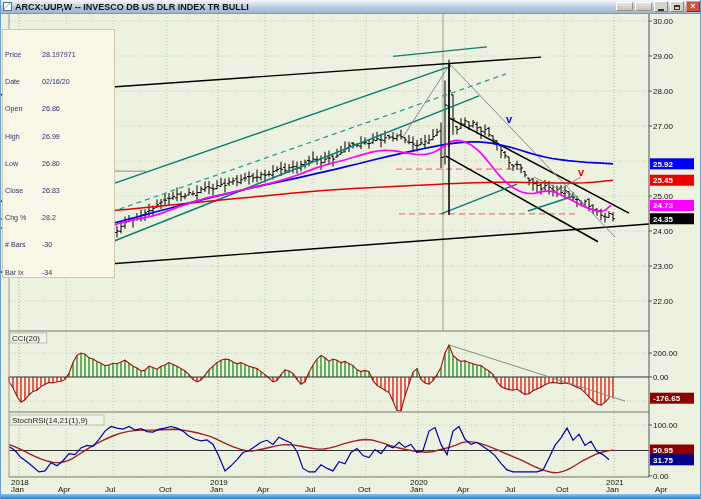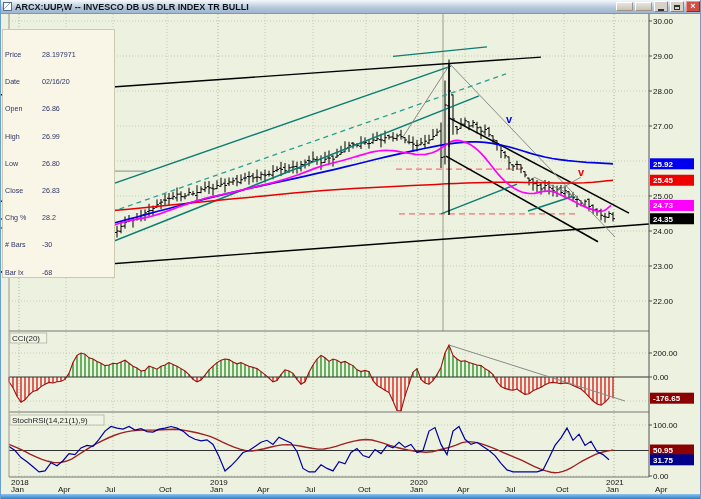--- a/index.html
+++ b/index.html
@@ -545,18 +545,18 @@
       <div class="dw-row">
         <span class="dw-label">Chg %</span>
         <span class="dw-value">28.2</span>
       </div>
       <div class="dw-row">
         <span class="dw-label"># Bars</span>
         <span class="dw-value">-30</span>
       </div>
       <div class="dw-row">
         <span class="dw-label">Bar Ix</span>
-        <span class="dw-value">-68</span>
+        <span class="dw-value">-34</span>
       </div>
     </div>
 
   <div class="bottom-strip"></div>
 </div>
 
 </body></html>

